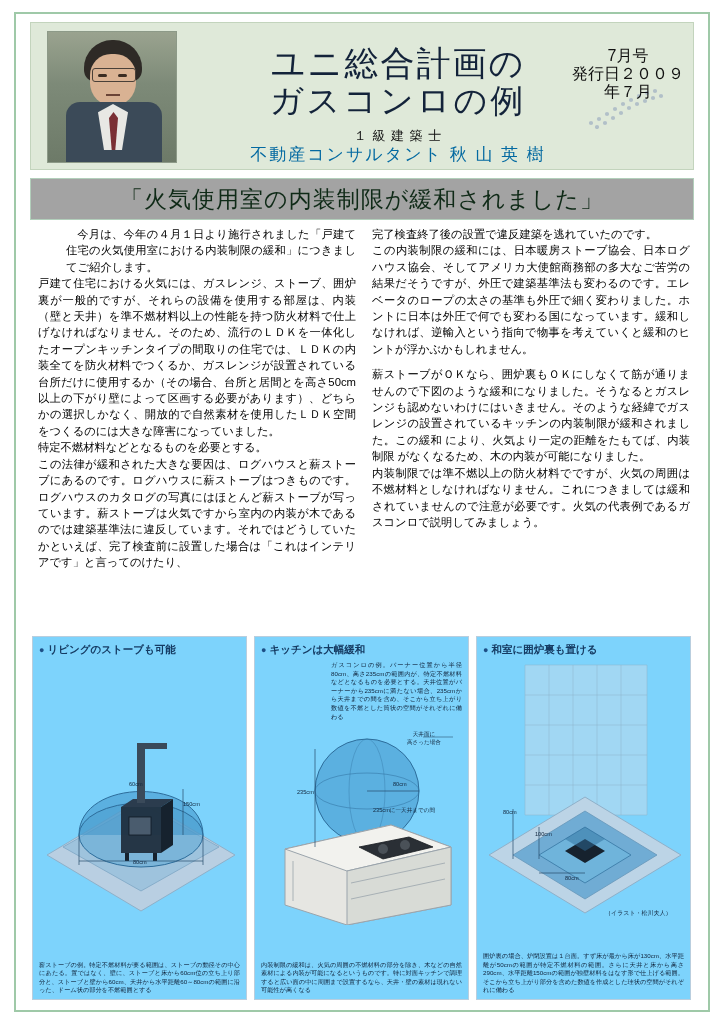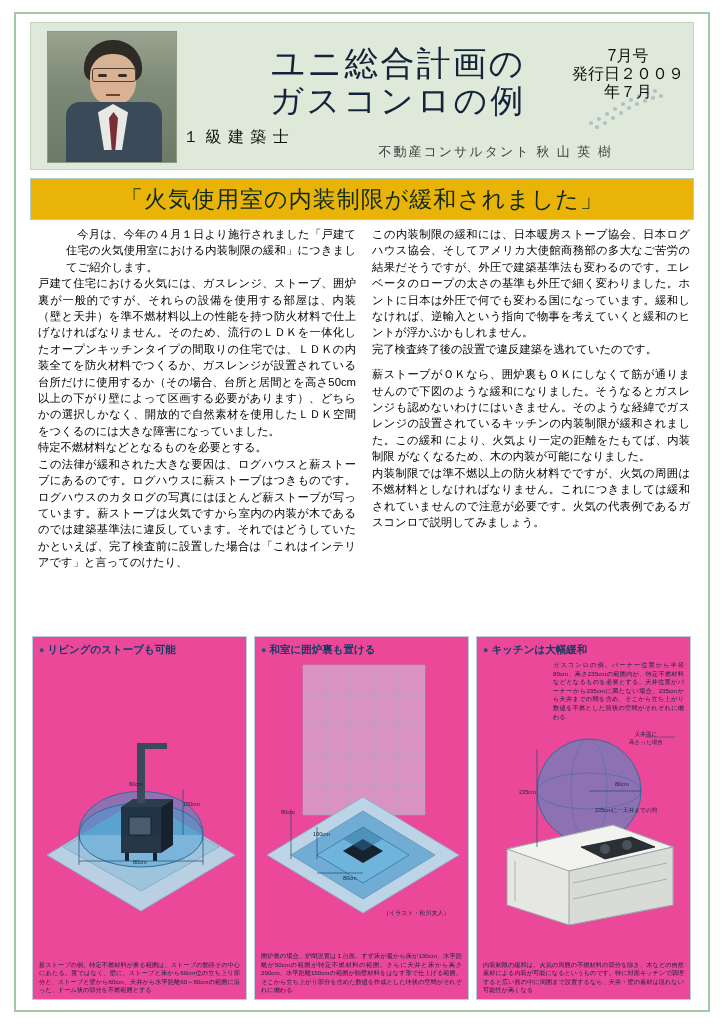--- a/index.html
+++ b/index.html
@@ -91,37 +91,37 @@
     text-align: center;
     font-family: "DejaVu Sans", sans-serif;
     font-size: 33px; letter-spacing: 3px; color: #13233a;
   }
   .issue-box {
     position: absolute; right: 8px; top: 20px; width: 118px;
     text-align: center; font-size: 16px; color: #111; line-height: 18px;
   }
   .byline-1 {
     position: absolute; left: 0; top: 100px; width: 430px;
-    font-size: 16px; letter-spacing: 1px; color: #111;
+    text-align: center; font-size: 13px; letter-spacing: 1px; color: #111;
   }
   .byline-2 {
     position: absolute; left: 0; top: 116px; width: 430px;
-    text-align: right; font-size: 13px; letter-spacing: 2px; color: #404040;
+    text-align: center; font-size: 17px; letter-spacing: 2px; color: #0369a1;
   }
   
   .arc {
     position: absolute; right: 20px; top: 56px; width: 90px; height: 46px;
     overflow: hidden; opacity: .85;
   }
   
   .headline {
     position: absolute;
     left: 30px; top: 178px;
     width: 664px; height: 42px;
-    background: #eab308;
+    background: #a3a3a3;
     border: 1px solid #b2cfbb;
     display: flex; align-items: center; justify-content: center;
     font-family: "DejaVu Sans", sans-serif;
     font-size: 23px; letter-spacing: 1px; color: #0f2a17;
   }
   
   .body-area {
     position: absolute;
     left: 30px; top: 226px;
     width: 664px; height: 402px;
@@ -140,21 +140,21 @@
   
   .figs {
     position: absolute;
     left: 32px; top: 636px;
     width: 660px; height: 364px;
     display: flex; gap: 7px;
   }
   .fig {
     position: relative;
     width: 215px; height: 364px;
-    background: #ec4899;
+    background: #7dd3fc;
     border: 1px solid #b9cede;
     overflow: hidden;
   }
   .fig-title {
     position: absolute; left: 6px; top: 6px; right: 4px;
     font-size: 10.5px; font-weight: bold; color: #153b63;
   }
   .fig-title::before {
     content: "\25CF";
     color: #1d4f86; margin-right: 3px; font-size: 9px;
@@ -239,22 +239,22 @@
   <div class="headline">「火気使用室の内装制限が緩和されました」</div>
 
   <div class="body-area">
     <div class="col left">
       <p class="indent">今月は、今年の４月１日より施行されました「戸建て住宅の火気使用室における内装制限の緩和」につきましてご紹介します。</p>
       <p>戸建て住宅における火気には、ガスレンジ、ストーブ、囲炉裏が一般的ですが、それらの設備を使用する部屋は、内装（壁と天井）を準不燃材料以上の性能を持つ防火材料で仕上げなければなりません。そのため、流行のＬＤＫを一体化したオープンキッチンタイプの間取りの住宅では、ＬＤＫの内装全てを防火材料でつくるか、ガスレンジが設置されている台所だけに使用するか（その場合、台所と居間とを高さ50cm以上の下がり壁によって区画する必要があります）、どちらかの選択しかなく、開放的で自然素材を使用したＬＤＫ空間をつくるのには大きな障害になっていました。</p>
       <p>特定不燃材料などとなるものを必要とする。</p>
       <p>この法律が緩和された大きな要因は、ログハウスと薪ストーブにあるのです。ログハウスに薪ストーブはつきものです。ログハウスのカタログの写真にはほとんど薪ストーブが写っています。薪ストーブは火気ですから室内の内装が木であるのでは建築基準法に違反しています。それではどうしていたかといえば、完了検査前に設置した場合は「これはインテリアです」と言ってのけたり、</p>
     </div>
     <div class="col right">
+      <p>完了検査終了後の設置で違反建築を逃れていたのです。</p>
       <p>この内装制限の緩和には、日本暖房ストーブ協会、日本ログハウス協会、そしてアメリカ大使館商務部の多大なご苦労の結果だそうですが、外圧で建築基準法も変わるのです。エレベータのロープの太さの基準も外圧で細く変わりました。ホントに日本は外圧で何でも変わる国になっています。緩和しなければ、逆輸入という指向で物事を考えていくと緩和のヒントが浮かぶかもしれません。</p>
-      <p>完了検査終了後の設置で違反建築を逃れていたのです。</p>
       <div class="gap"></div>
       <p>薪ストーブがＯＫなら、囲炉裏もＯＫにしなくて筋が通りませんので下図のような緩和になりました。そうなるとガスレンジも認めないわけにはいきません。そのような経緯でガスレンジの設置されているキッチンの内装制限が緩和されました。この緩和 により、火気より一定の距離をたもてば、内装制限 がなくなるため、木の内装が可能になりました。</p>
       <p>内装制限では準不燃以上の防火材料でですが、火気の周囲は不燃材料としなければなりません。これにつきましては緩和されていませんので注意が必要です。火気の代表例であるガスコンロで説明してみましょう。</p>
     </div>
   </div>
 
   <div class="figs">
 
     <div class="fig fig1">
       <div class="fig-title">リビングのストーブも可能</div>
@@ -283,20 +283,56 @@
           <line x1="46" y1="176" x2="46" y2="206" stroke="#254a6b" stroke-width="0.7"></line>
           <line x1="170" y1="176" x2="170" y2="206" stroke="#254a6b" stroke-width="0.7"></line>
           <line x1="46" y1="202" x2="170" y2="202" stroke="#254a6b" stroke-width="0.7"></line>
           <line x1="150" y1="130" x2="150" y2="176" stroke="#254a6b" stroke-width="0.7"></line>
         </svg>
         <div class="tiny-label" style="left:96px; top:122px;">60cm</div>
         <div class="tiny-label" style="left:150px; top:142px;">150cm</div>
         <div class="tiny-label" style="left:100px; top:200px;">80cm</div>
       </div>
       <div class="fig-caption">薪ストーブの例。特定不燃材料が要る範囲は、ストーブの動径その中心にあたる。置ではなく、壁に、ストーブと床から60cm位の立ち上り部分と、ストーブと壁から60cm、天井から水平距離60～80cmの範囲に沿った、ドーム状の部分を不燃範囲とする</div>
+    </div>
+
+    <div class="fig fig3">
+      <div class="fig-title">キッチンは大幅緩和</div>
+      <div class="fig-note">ガスコンロの例。バーナー位置から半径80cm、高さ235cmの範囲内が、特定不燃材料などとなるものを必要とする。天井位置がバーナーから235cmに満たない場合、235cmから天井までの間を含め、そこから立ち上がり数値を不燃とした筒状の空間がそれぞれに備わる</div>
+      <div class="fig-canvas">
+        <svg width="215" height="196" viewBox="0 0 215 196">
+
+          <circle cx="112" cy="62" r="52" fill="#3f93c9" opacity="0.55"></circle>
+          <circle cx="112" cy="62" r="52" fill="none" stroke="#2d6d9b" stroke-width="1"></circle>
+          <ellipse cx="112" cy="62" rx="52" ry="18" fill="none" stroke="#2d6d9b" stroke-width="0.7" opacity="0.7"></ellipse>
+          <ellipse cx="112" cy="62" rx="18" ry="52" fill="none" stroke="#2d6d9b" stroke-width="0.7" opacity="0.5"></ellipse>
+
+          <polygon points="30,120 136,96 196,118 196,176 92,196 30,176" fill="#e6e6e2" stroke="#9aa4ac" stroke-width="1"></polygon>
+          <polygon points="30,120 136,96 196,118 92,142" fill="#f2f2ee" stroke="#9aa4ac" stroke-width="1"></polygon>
+          <polygon points="92,142 196,118 196,176 92,196" fill="#d8dbd6" stroke="#9aa4ac" stroke-width="1"></polygon>
+
+          <polygon points="104,118 154,108 178,118 128,130" fill="#2a2f35" stroke="#171b20" stroke-width="0.8"></polygon>
+          <circle cx="128" cy="120" r="5" fill="#4a5158"></circle>
+          <circle cx="150" cy="116" r="5" fill="#4a5158"></circle>
+
+          <line x1="96" y1="154" x2="190" y2="134" stroke="#9aa4ac" stroke-width="0.8"></line>
+          <line x1="96" y1="170" x2="190" y2="150" stroke="#9aa4ac" stroke-width="0.8"></line>
+          <line x1="38" y1="132" x2="38" y2="172" stroke="#9aa4ac" stroke-width="0.8"></line>
+
+          <line x1="60" y1="20" x2="60" y2="118" stroke="#254a6b" stroke-width="0.7"></line>
+          <line x1="112" y1="62" x2="164" y2="62" stroke="#254a6b" stroke-width="0.7"></line>
+          <line x1="168" y1="8" x2="198" y2="8" stroke="#254a6b" stroke-width="0.7" opacity="0.8"></line>
+        </svg>
+        <div class="tiny-label" style="left:42px; top:60px;">235cm</div>
+        <div class="tiny-label" style="left:138px; top:52px;">80cm</div>
+        <div class="tiny-label" style="left:152px; top:2px; white-space:pre-line; text-align:center;">天井面に
+高さった場合</div>
+        <div class="tiny-label" style="left:118px; top:78px;">235cmに一天井までの間</div>
+      </div>
+      <div class="fig-caption">内装制限の緩和は、火気の周囲の不燃材料の部分を除き、木などの自然素材による内装が可能になるというものです。特に対面キッチンで調理すると広い面の中に周囲まで設置するなら、天井・壁の素材は現れない可能性が高くなる</div>
     </div>
 
     <div class="fig fig2">
       <div class="fig-title">和室に囲炉裏も置ける</div>
       <div class="fig-canvas">
         <svg width="215" height="268" viewBox="0 0 215 268">
 
           <rect x="48" y="6" width="122" height="150" fill="#c6dcea" opacity="0.5"></rect>
           <g stroke="#8fb0c9" stroke-width="0.5">
             <line x1="48" y1="6" x2="48" y2="156"></line>
@@ -326,50 +362,14 @@
           <line x1="62" y1="214" x2="108" y2="214" stroke="#254a6b" stroke-width="0.7"></line>
         </svg>
         <div class="tiny-label" style="left:26px; top:150px;">80cm</div>
         <div class="tiny-label" style="left:58px; top:172px;">100cm</div>
         <div class="tiny-label" style="left:88px; top:216px;">80cm</div>
         <div class="hand-note" style="left:128px; top:250px;">（イラスト・松川夫人）</div>
       </div>
       <div class="fig-caption">囲炉裏の場合、炉閉設置は１台面。すず床が最から床が130cm、水平距離が50cmの範囲が特定不燃材料の範囲。さらに天井と床から高さ290cm、水平距離150cmの範囲が独壁材料をはなす形で仕上げる範囲。そこから立ち上がり部分を含めた数値を作成とした珪状の空間がそれぞれに備わる</div>
     </div>
 
-    <div class="fig fig3">
-      <div class="fig-title">キッチンは大幅緩和</div>
-      <div class="fig-note">ガスコンロの例。バーナー位置から半径80cm、高さ235cmの範囲内が、特定不燃材料などとなるものを必要とする。天井位置がバーナーから235cmに満たない場合、235cmから天井までの間を含め、そこから立ち上がり数値を不燃とした筒状の空間がそれぞれに備わる</div>
-      <div class="fig-canvas">
-        <svg width="215" height="196" viewBox="0 0 215 196">
-
-          <circle cx="112" cy="62" r="52" fill="#3f93c9" opacity="0.55"></circle>
-          <circle cx="112" cy="62" r="52" fill="none" stroke="#2d6d9b" stroke-width="1"></circle>
-          <ellipse cx="112" cy="62" rx="52" ry="18" fill="none" stroke="#2d6d9b" stroke-width="0.7" opacity="0.7"></ellipse>
-          <ellipse cx="112" cy="62" rx="18" ry="52" fill="none" stroke="#2d6d9b" stroke-width="0.7" opacity="0.5"></ellipse>
-
-          <polygon points="30,120 136,96 196,118 196,176 92,196 30,176" fill="#e6e6e2" stroke="#9aa4ac" stroke-width="1"></polygon>
-          <polygon points="30,120 136,96 196,118 92,142" fill="#f2f2ee" stroke="#9aa4ac" stroke-width="1"></polygon>
-          <polygon points="92,142 196,118 196,176 92,196" fill="#d8dbd6" stroke="#9aa4ac" stroke-width="1"></polygon>
-
-          <polygon points="104,118 154,108 178,118 128,130" fill="#2a2f35" stroke="#171b20" stroke-width="0.8"></polygon>
-          <circle cx="128" cy="120" r="5" fill="#4a5158"></circle>
-          <circle cx="150" cy="116" r="5" fill="#4a5158"></circle>
-
-          <line x1="96" y1="154" x2="190" y2="134" stroke="#9aa4ac" stroke-width="0.8"></line>
-          <line x1="96" y1="170" x2="190" y2="150" stroke="#9aa4ac" stroke-width="0.8"></line>
-          <line x1="38" y1="132" x2="38" y2="172" stroke="#9aa4ac" stroke-width="0.8"></line>
-
-          <line x1="60" y1="20" x2="60" y2="118" stroke="#254a6b" stroke-width="0.7"></line>
-          <line x1="112" y1="62" x2="164" y2="62" stroke="#254a6b" stroke-width="0.7"></line>
-          <line x1="168" y1="8" x2="198" y2="8" stroke="#254a6b" stroke-width="0.7" opacity="0.8"></line>
-        </svg>
-        <div class="tiny-label" style="left:42px; top:60px;">235cm</div>
-        <div class="tiny-label" style="left:138px; top:52px;">80cm</div>
-        <div class="tiny-label" style="left:152px; top:2px; white-space:pre-line; text-align:center;">天井面に
-高さった場合</div>
-        <div class="tiny-label" style="left:118px; top:78px;">235cmに一天井までの間</div>
-      </div>
-      <div class="fig-caption">内装制限の緩和は、火気の周囲の不燃材料の部分を除き、木などの自然素材による内装が可能になるというものです。特に対面キッチンで調理すると広い面の中に周囲まで設置するなら、天井・壁の素材は現れない可能性が高くなる</div>
-    </div>
-
   </div>
 </div>
 
 </body></html>

